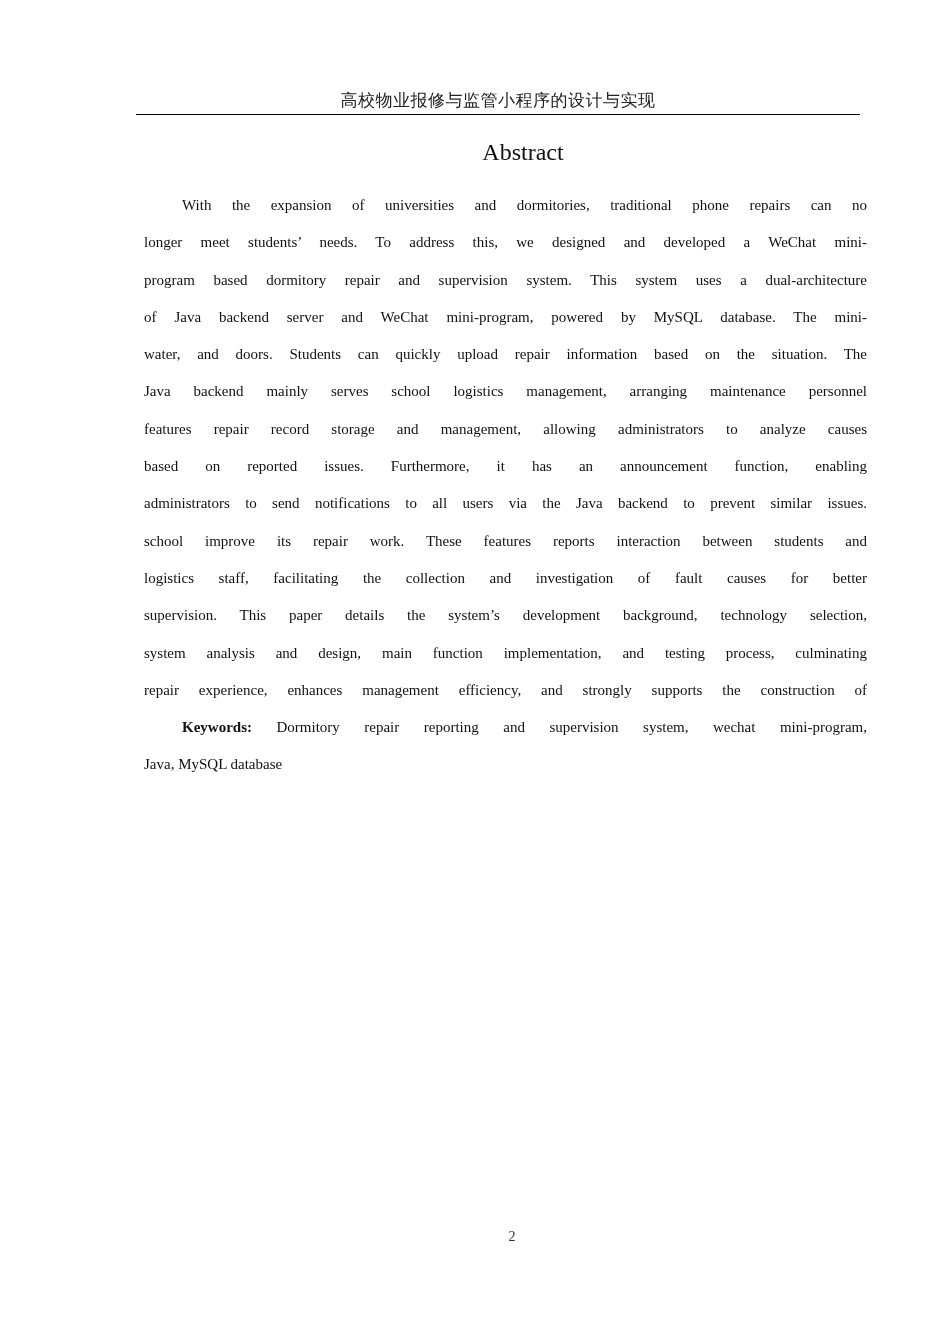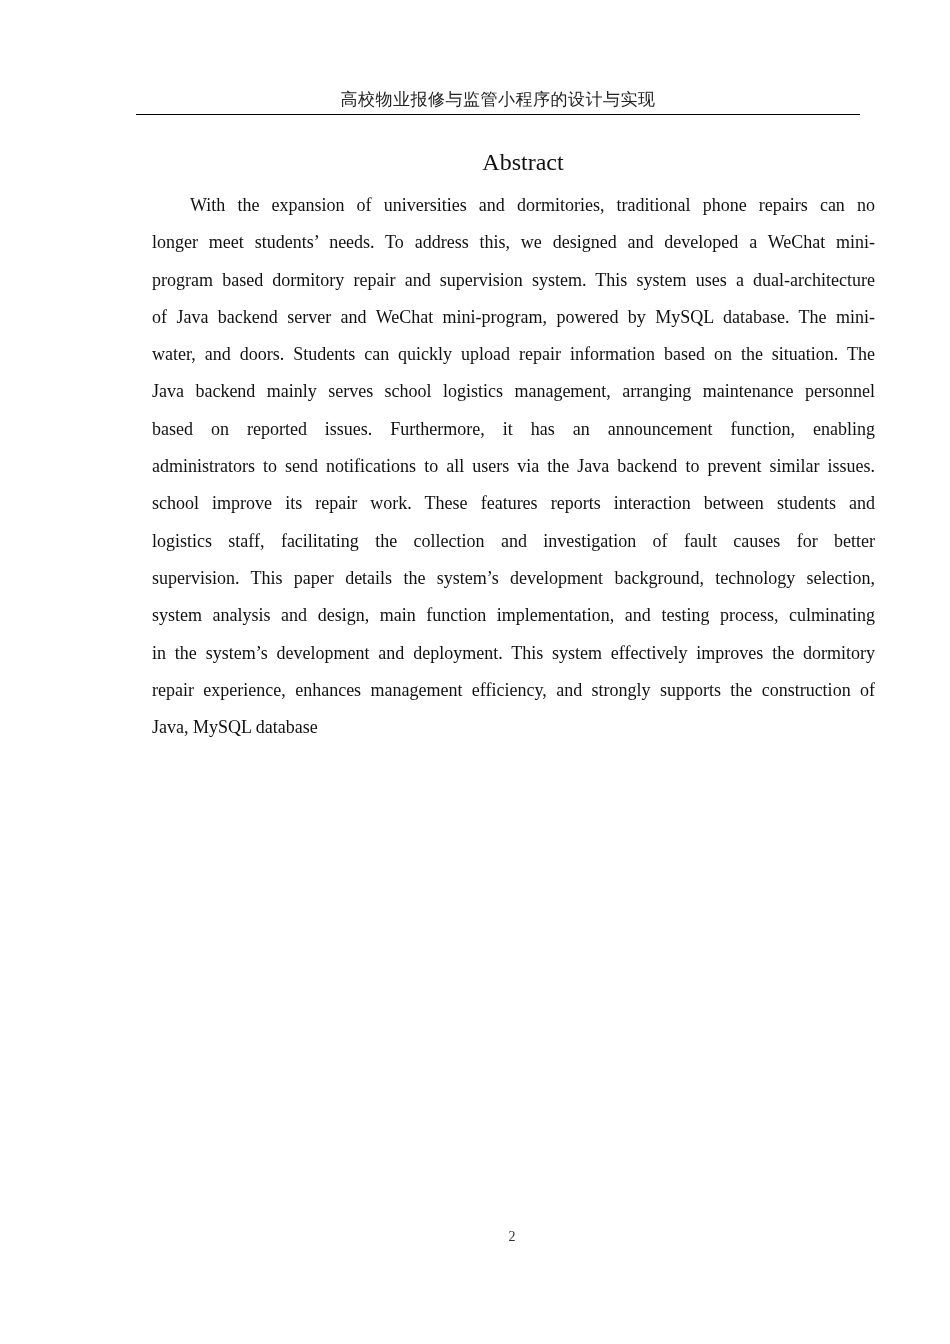--- a/index.html
+++ b/index.html
@@ -19,40 +19,40 @@
       position: absolute;
       left: 136px;
       width: 724px;
       top: 88px;
       height: 26px;
       border-bottom: 1.5px solid #000000;
       text-align: center;
       font-size: 17px;
       line-height: 26px;
       color: #222222;
-      font-family: Liberation Mono, monospace;
+      font-family: Liberation Serif, serif;
       font-weight: 300;
       letter-spacing: 0.5px;
     }
     .abstract-title {
       position: absolute;
       left: 136px;
       width: 774px;
-      top: 145px;
+      top: 135px;
       text-align: center;
       font-size: 24px;
       line-height: 34px;
       color: #111111;
     }
     .body-text {
       position: absolute;
-      left: 152px;
+      left: 144px;
       width: 723px;
       top: 187px;
-      font-size: 18px;
+      font-size: 15px;
       color: #111111;
     }
     .line {
       height: 37.3px;
       line-height: 37.3px;
       white-space: nowrap;
       text-align: justify;
       text-align-last: justify;
       overflow: hidden;
     }
@@ -85,25 +85,28 @@
 
 <div class="abstract-title">Abstract</div>
 
 <div class="body-text">
   <div class="line indent">With the expansion of universities and dormitories, traditional phone repairs can no</div>
   <div class="line">longer meet students’ needs. To address this, we designed and developed a WeChat mini-</div>
   <div class="line">program based dormitory repair and supervision system. This system uses a dual-architecture</div>
   <div class="line">of Java backend server and WeChat mini-program, powered by MySQL database. The mini-</div>
   <div class="line">water, and doors. Students can quickly upload repair information based on the situation. The</div>
   <div class="line">Java backend mainly serves school logistics management, arranging maintenance personnel</div>
+  <div class="line">features repair record storage and management, allowing administrators to analyze causes</div>
   <div class="line">based on reported issues. Furthermore, it has an announcement function, enabling</div>
   <div class="line">administrators to send notifications to all users via the Java backend to prevent similar issues.</div>
   <div class="line">school improve its repair work. These features reports interaction between students and</div>
   <div class="line">logistics staff, facilitating the collection and investigation of fault causes for better</div>
   <div class="line">supervision. This paper details the system’s development background, technology selection,</div>
   <div class="line">system analysis and design, main function implementation, and testing process, culminating</div>
-  <div class="line">in the system’s development and deployment. This system effectively improves the dormitory</div>
   <div class="line">repair experience, enhances management efficiency, and strongly supports the construction of</div>
 
+  <div class="line indent">
+    <span class="kw-label">Keywords:</span><span> Dormitory repair reporting and supervision system, wechat mini-program,</span>
+  </div>
   <div class="line last">Java, MySQL database</div>
 </div>
 
 <div class="page-number">2</div>
 
 </body></html>

